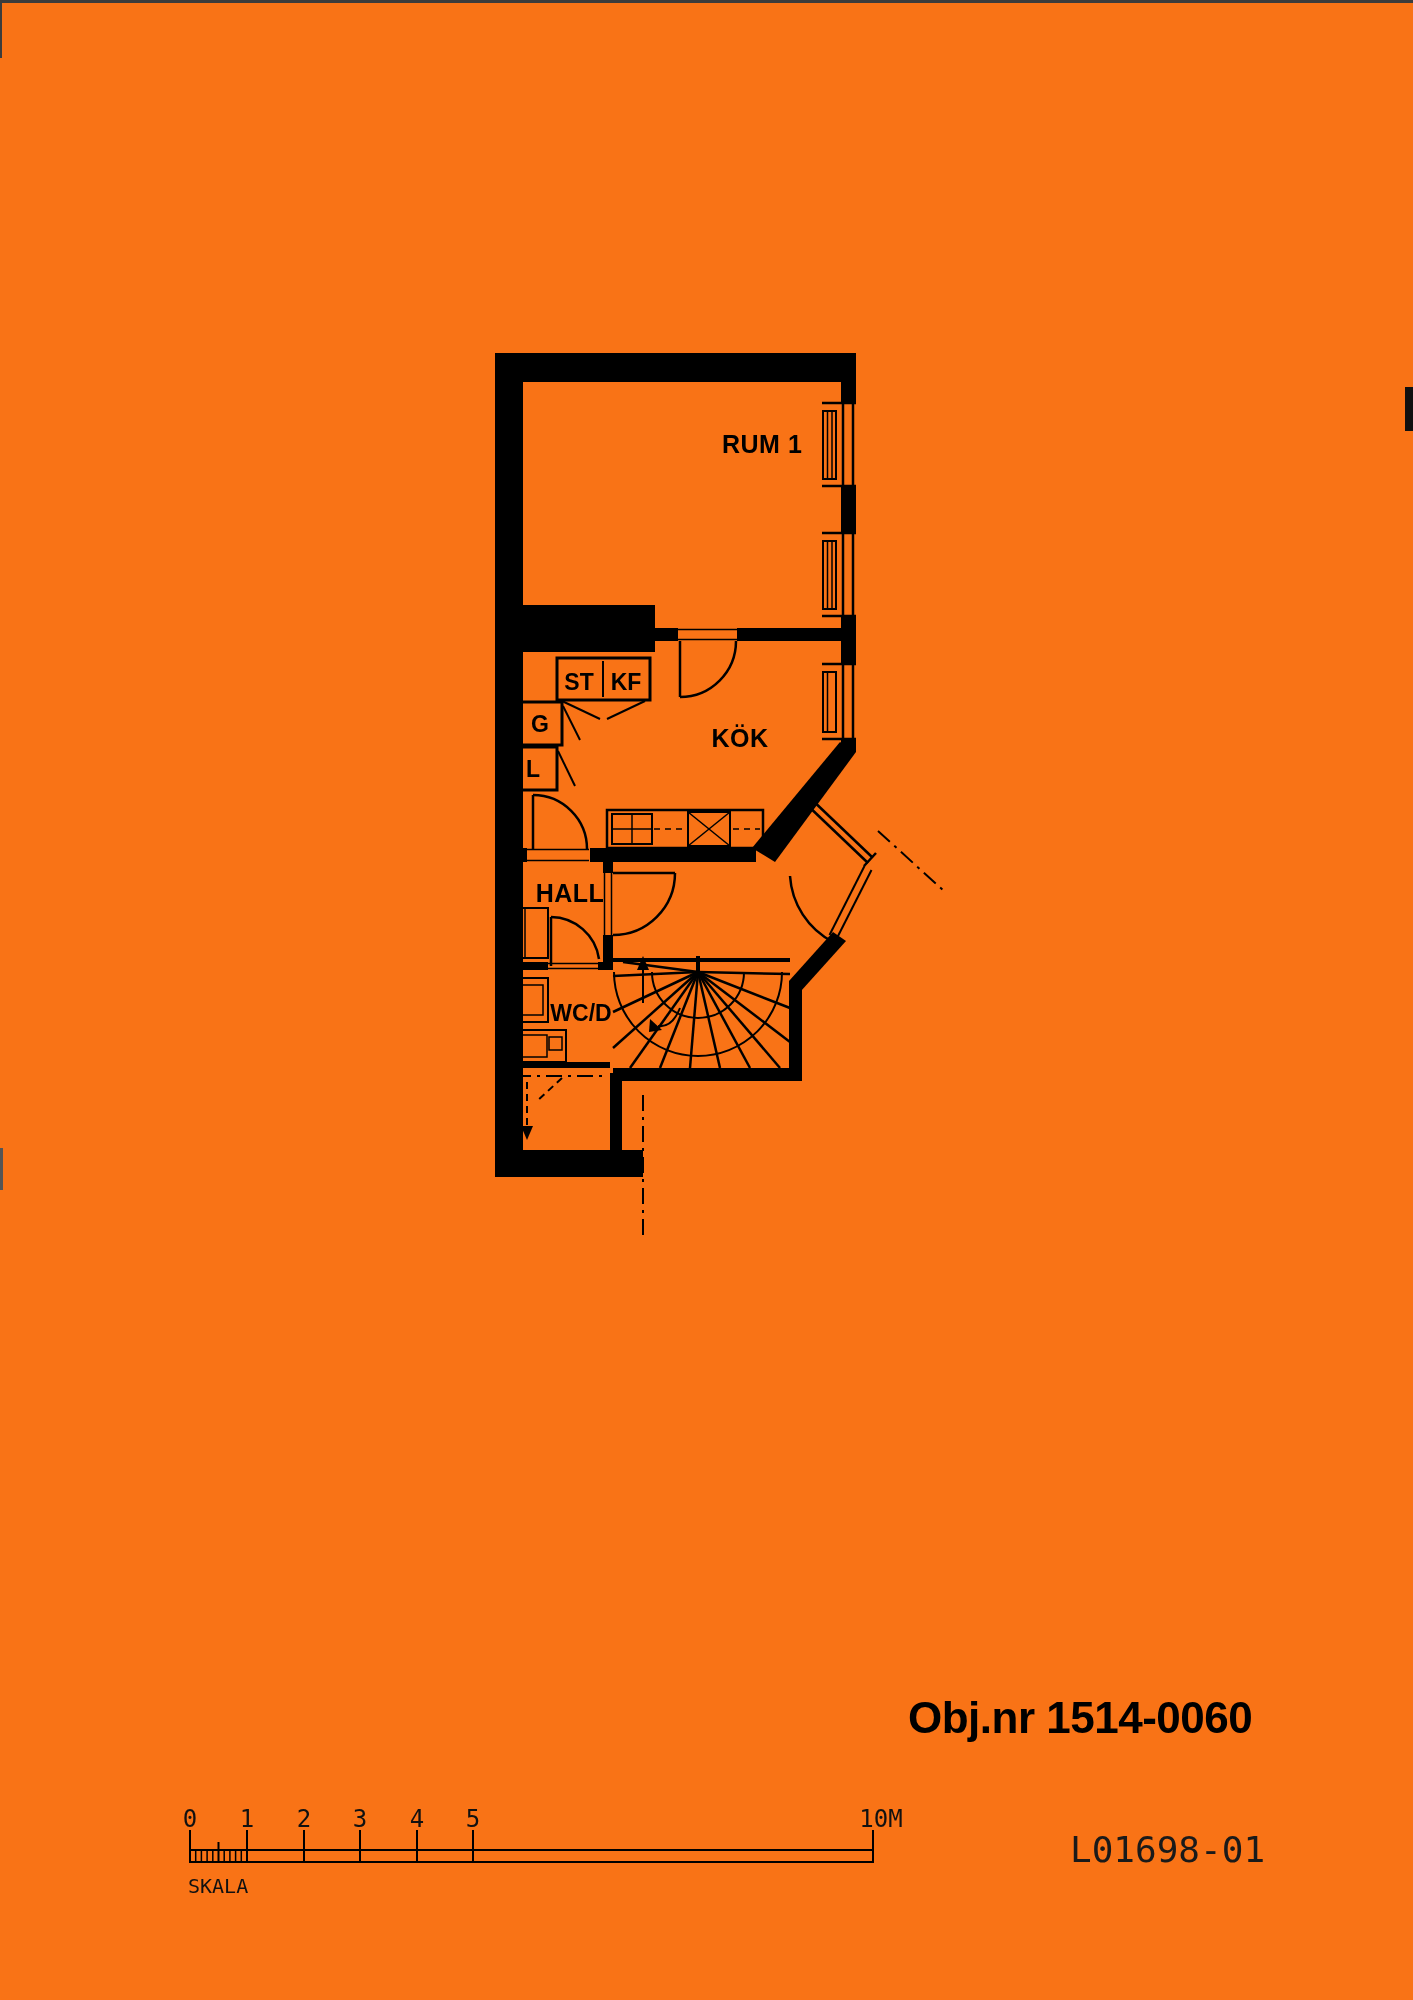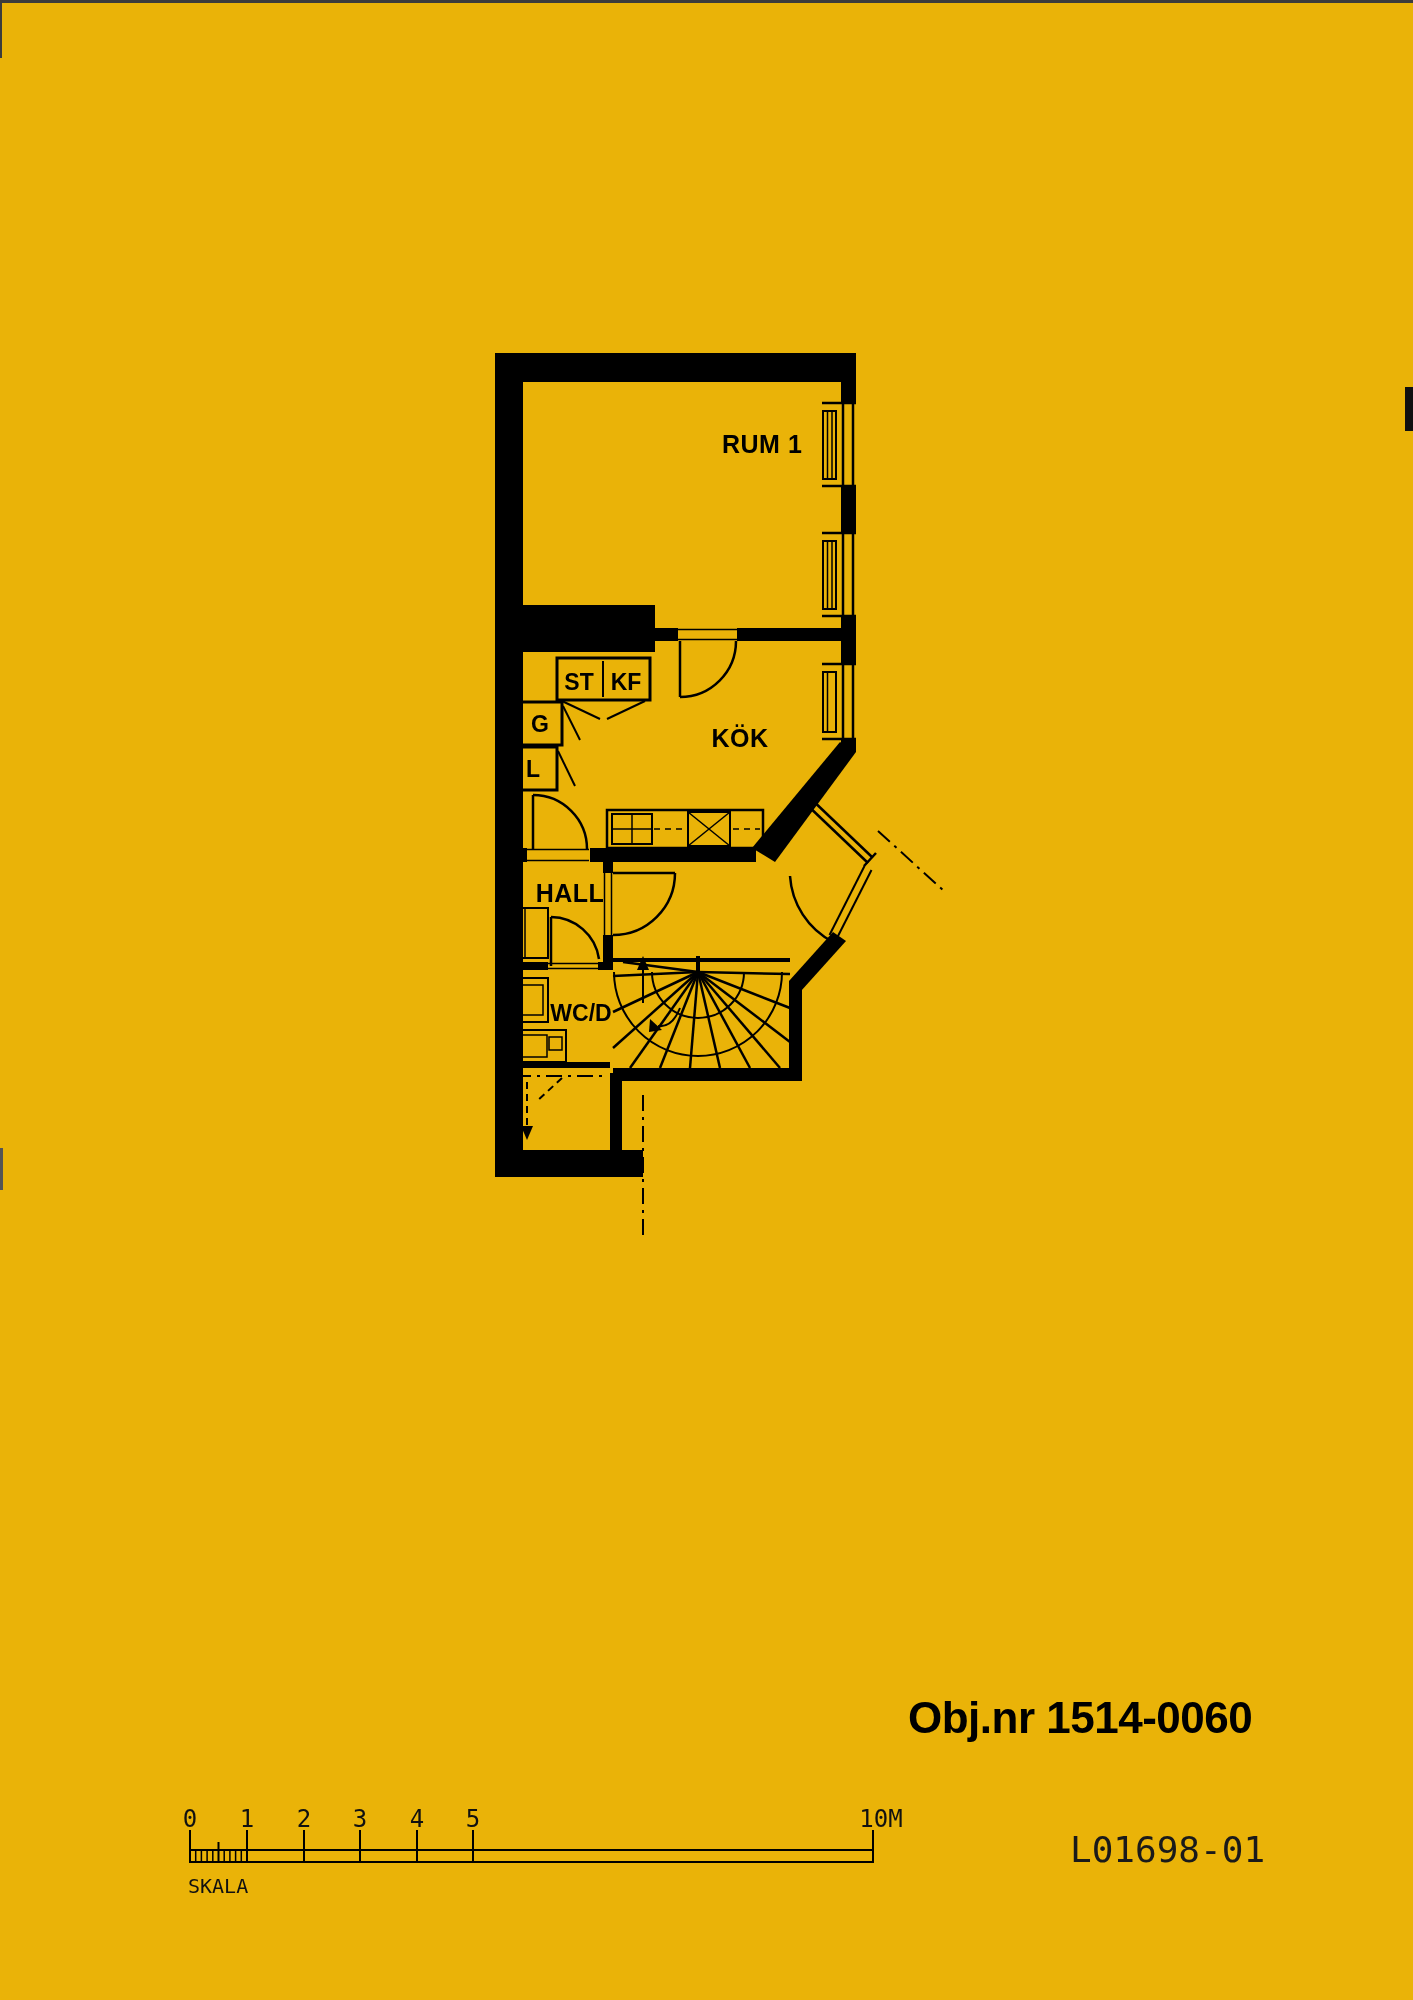--- a/index.html
+++ b/index.html
@@ -1,16 +1,16 @@
 <!DOCTYPE html>
 <html><head>
 <meta charset="utf-8">
 <style>
   html,body{margin:0;padding:0;background:#ffffff;}
-  #page{position:relative;width:1413px;height:2000px;background:#eab308;overflow:hidden;}
+  #page{position:relative;width:1413px;height:2000px;background:#f97316;overflow:hidden;}
   svg{position:absolute;left:0;top:0;}
   .ink{stroke:#000;fill:none;}
   text{fill:#000;}
   .plan-label{font-family:"Liberation Sans",sans-serif;font-weight:700;font-size:25px;letter-spacing:0.5px;}
   .plan-label-sm{font-family:"Liberation Sans",sans-serif;font-weight:700;font-size:23px;}
   .obj-label{font-family:"Liberation Sans",sans-serif;font-weight:700;font-size:44px;letter-spacing:-0.5px;}
   .drw-label{font-family:"DejaVu Sans Mono",monospace;font-weight:400;font-size:36px;fill:#1a1a1a;}
   .scale-num{font-family:"DejaVu Sans Mono",monospace;font-size:24px;fill:#111;}
   .scale-skala{font-family:"DejaVu Sans Mono",monospace;font-size:20px;fill:#111;}
 </style>

